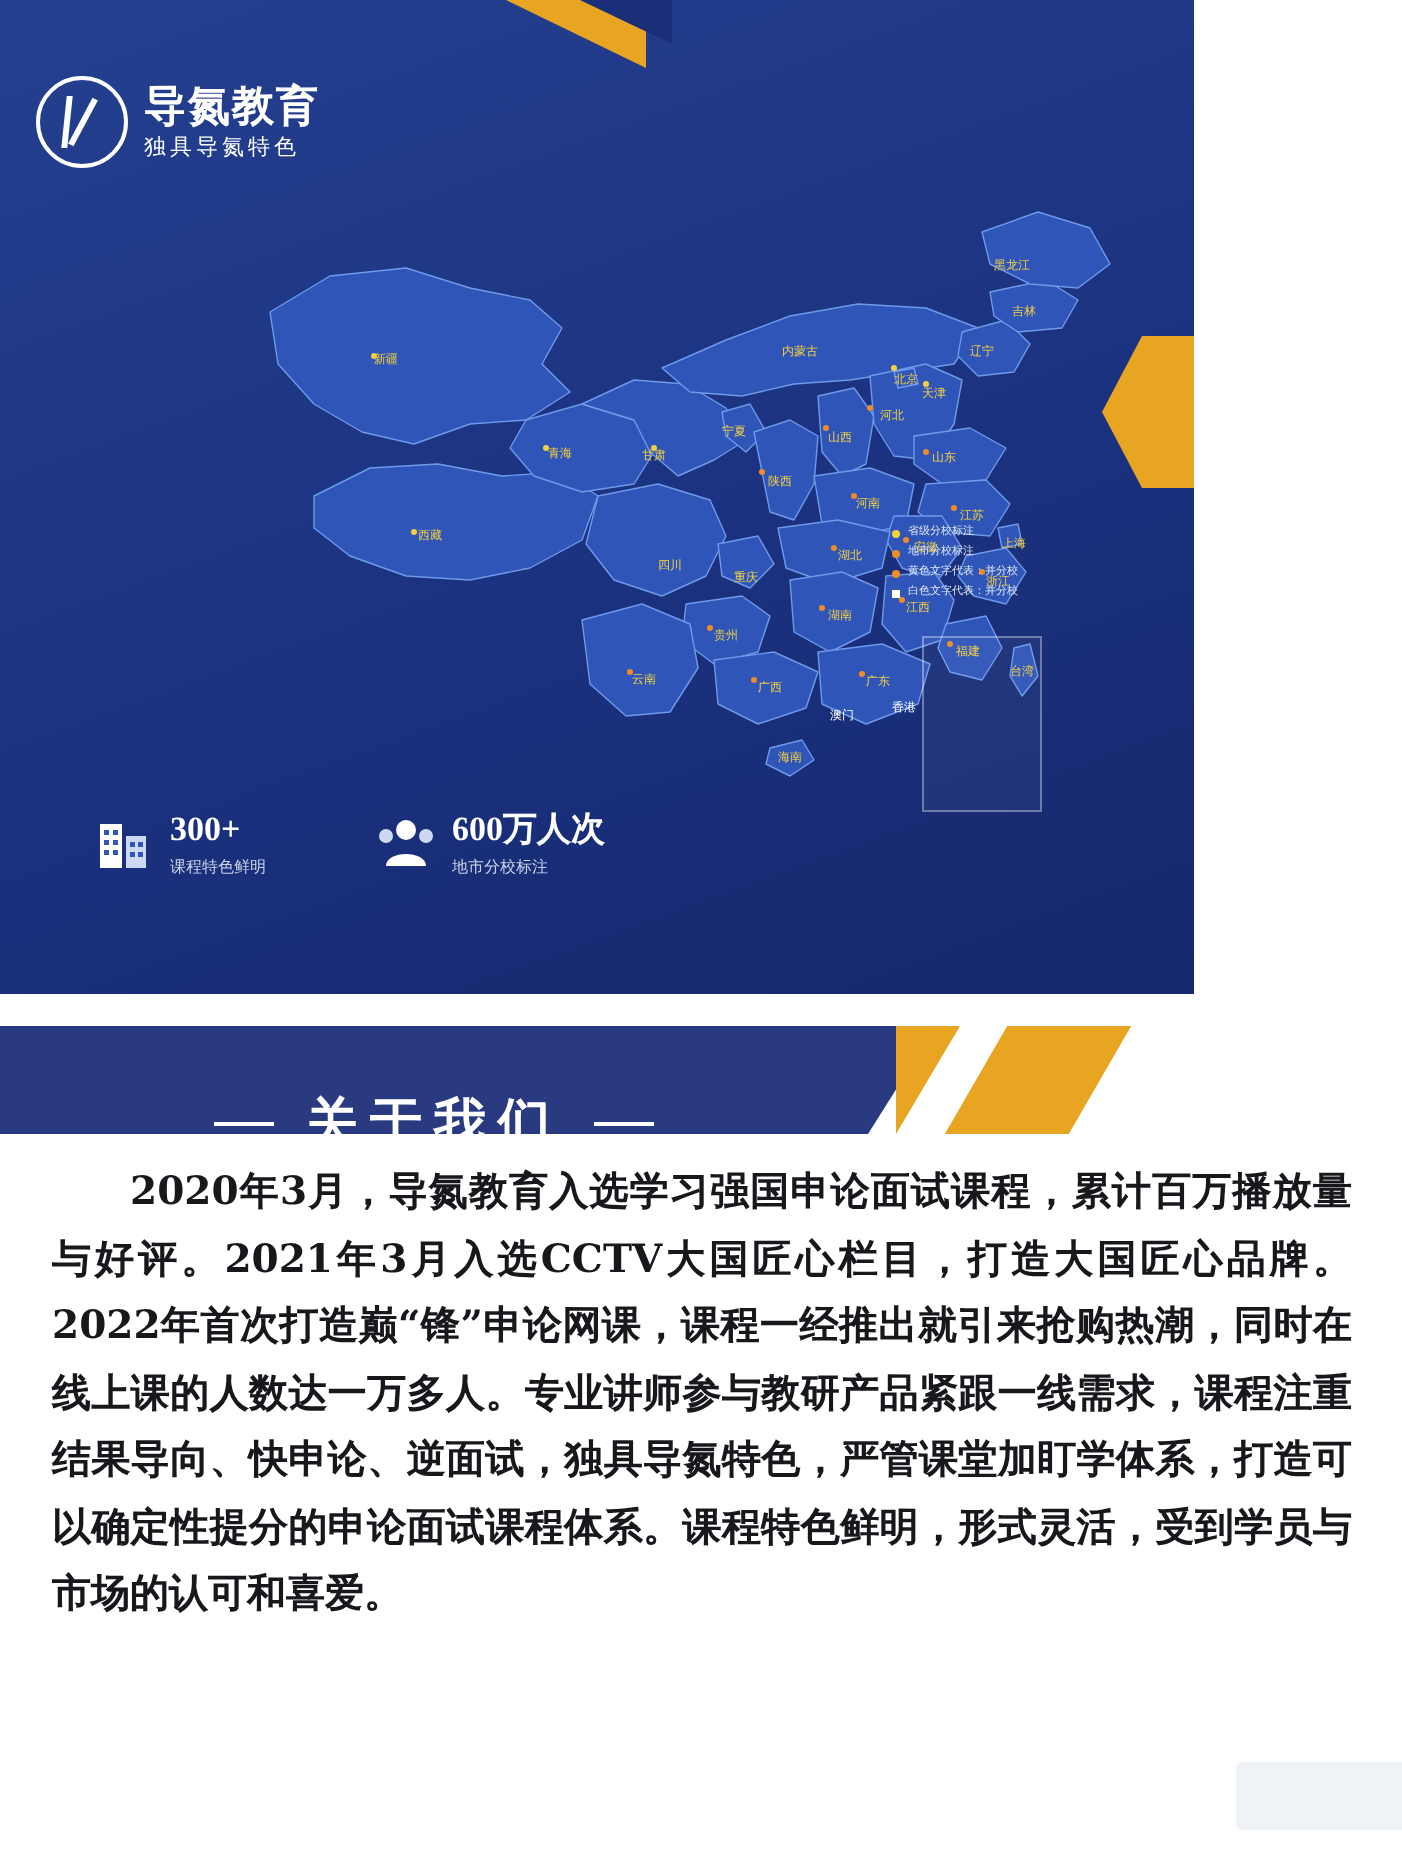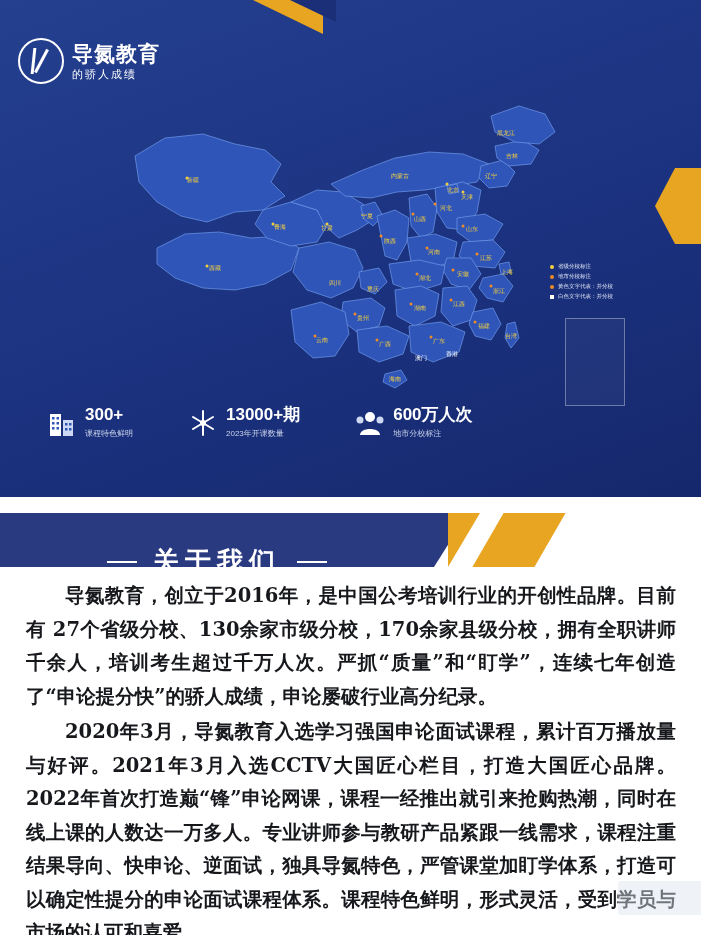--- a/index.html
+++ b/index.html
@@ -12,21 +12,21 @@
     height: 935px;
     position: relative;
     overflow: hidden;
     font-family: "Liberation Sans", sans-serif;
   }
 
   
   .hero {
     position: absolute;
     left: 0; top: 0;
-    width: 701px;
+    width: 597px;
     height: 497px;
     background: #1f3a93;
     background: linear-gradient(160deg, #24408f 0%, #1b3280 55%, #16286c 100%);
     overflow: hidden;
   }
   .hero-deco-top {
     position: absolute;
     top: 0; left: 253px;
     width: 0; height: 0;
     border-left: 70px solid transparent;
@@ -149,21 +149,21 @@
   }
 
   
   .stats {
     position: absolute;
     left: 48px; bottom: 58px;
     display: flex;
     align-items: flex-start;
     gap: 56px;
   }
-  .stat { display: flex; align-items: center; gap: 9px; }
+  .stat { display: flex; align-items: flex-start; gap: 9px; font-family: Liberation Serif, serif; }
   .stat-icon { width: 28px; height: 30px; flex: 0 0 auto; }
   .stat-num {
     color: #ffffff;
     font-size: 17px;
     font-weight: bold;
     line-height: 1.1;
   }
   .stat-desc {
     color: #c8d2ea;
     font-size: 8px;
@@ -253,21 +253,21 @@
 <section class="hero">
   <div class="hero-deco-top"></div>
   <div class="hero-deco-top2"></div>
   <div class="hero-deco-right-tri"></div>
   <div class="hero-deco-right"></div>
 
   <div class="logo">
     <div class="logo-mark"></div>
     <div class="logo-text">
       <div class="logo-title">导氮教育</div>
-      <div class="logo-sub">的骄人成绩</div>
+      <div class="logo-sub">独具导氮特色</div>
     </div>
   </div>
 
   <div class="map-wrap">
     <svg class="map-svg" width="520" height="330" viewBox="0 0 520 330">
       <g fill="#2f55b8" stroke="#6f9aea" stroke-width="0.7" stroke-linejoin="round">
 
         <path d="M40,70 L70,52 L108,48 L140,58 L170,64 L186,78 L176,96 L190,110 L168,124 L140,126 L112,136 L86,130 L62,116 L44,96 Z"></path>
 
         <path d="M62,162 L90,148 L124,146 L156,152 L186,150 L204,162 L196,184 L170,198 L140,204 L108,202 L80,192 L62,178 Z"></path>
@@ -430,34 +430,20 @@
             <rect x="21" y="20" width="2.5" height="2.5"></rect>
         </g>
       </svg>
       <div>
         <div class="stat-num">300+</div>
         <div class="stat-desc">课程特色鲜明</div>
       </div>
     </div>
     <div class="stat">
       <svg class="stat-icon" viewBox="0 0 28 30">
-        <g stroke="#ffffff" stroke-width="2" stroke-linecap="round">
-          <line x1="14" y1="3" x2="14" y2="27"></line>
-          <line x1="4" y1="9" x2="24" y2="21"></line>
-          <line x1="4" y1="21" x2="24" y2="9"></line>
-        </g>
-        <circle cx="14" cy="15" r="3" fill="#ffffff"></circle>
-      </svg>
-      <div>
-        <div class="stat-num">13000+期</div>
-        <div class="stat-desc">2023年开课数量</div>
-      </div>
-    </div>
-    <div class="stat">
-      <svg class="stat-icon" viewBox="0 0 28 30">
         <circle cx="14" cy="9" r="5" fill="#ffffff"></circle>
         <path d="M4,27 C4,19 24,19 24,27 Z" fill="#ffffff"></path>
         <circle cx="4" cy="12" r="3.5" fill="#cdd8f2"></circle>
         <circle cx="24" cy="12" r="3.5" fill="#cdd8f2"></circle>
       </svg>
       <div>
         <div class="stat-num">600万人次</div>
         <div class="stat-desc">地市分校标注</div>
       </div>
     </div>
@@ -470,18 +456,17 @@
   <div class="about-bar-gold"></div>
   <div class="about-bar-gold2"></div>
 
   <h2 class="about-title">
     <span class="title-rule"></span>
     <span>关于我们</span>
     <span class="title-rule"></span>
   </h2>
 
   <div class="about-body">
-    <p>导氮教育，创立于2016年，是中国公考培训行业的开创性品牌。目前有 27个省级分校、130余家市级分校，170余家县级分校，拥有全职讲师千余人，培训考生超过千万人次。严抓“质量”和“盯学”，连续七年创造了“申论提分快”的骄人成绩，申论屡破行业高分纪录。</p>
     <p>2020年3月，导氮教育入选学习强国申论面试课程，累计百万播放量与好评。2021年3月入选CCTV大国匠心栏目，打造大国匠心品牌。2022年首次打造巅“锋”申论网课，课程一经推出就引来抢购热潮，同时在线上课的人数达一万多人。专业讲师参与教研产品紧跟一线需求，课程注重结果导向、快申论、逆面试，独具导氮特色，严管课堂加盯学体系，打造可以确定性提分的申论面试课程体系。课程特色鲜明，形式灵活，受到学员与市场的认可和喜爱。</p>
   </div>
 
   <div class="watermark"></div>
 </section>
 
 </body></html>

